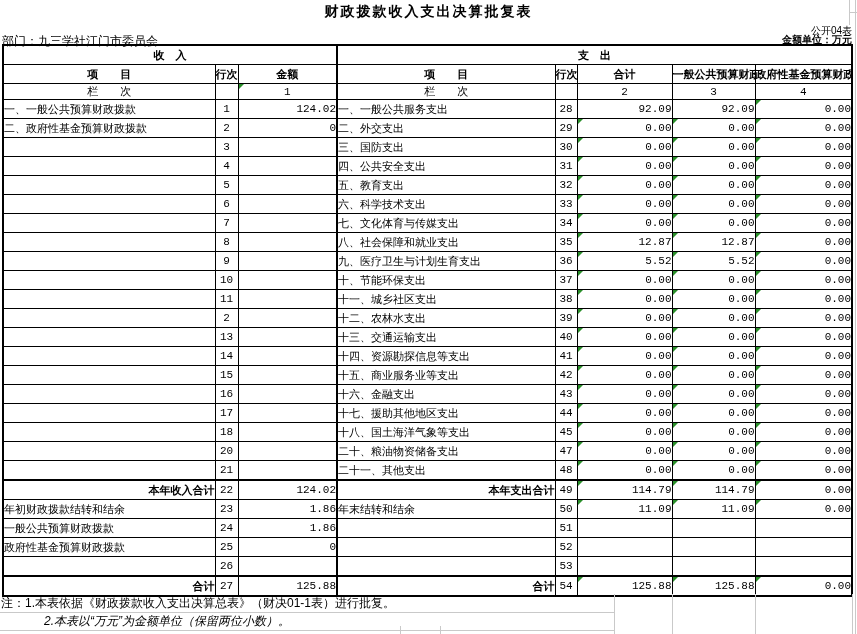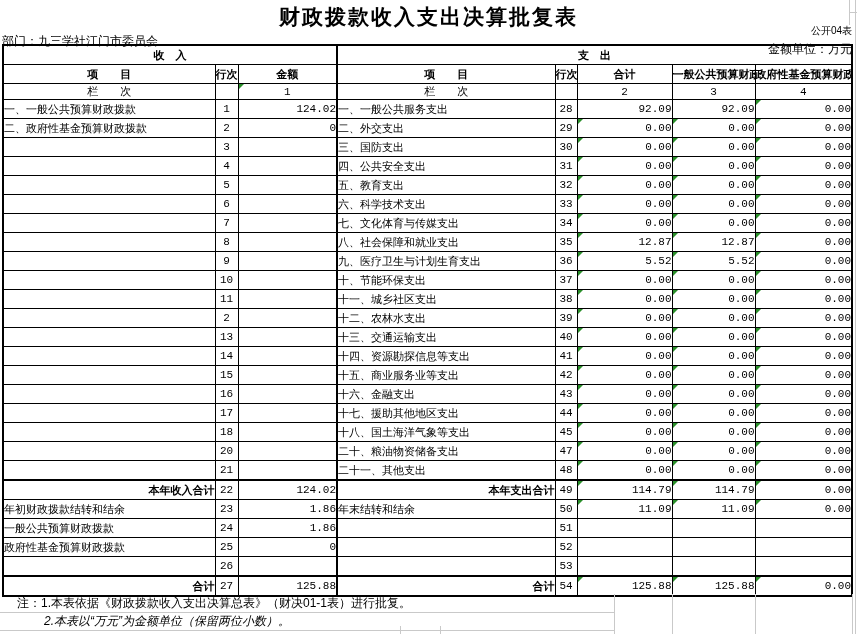--- a/index.html
+++ b/index.html
@@ -3,25 +3,25 @@
 <meta charset="utf-8">
 <style>
   html,body{margin:0;padding:0;}
   body{
     width:857px;height:634px;position:relative;overflow:hidden;
     background:#fff;color:#000;
     font-family:"Liberation Sans","DejaVu Sans",sans-serif;
   }
   .title{
     position:absolute;top:3px;left:0;width:857px;text-align:center;
-    font-size:21px;font-weight:bold;letter-spacing:2px;
+    font-size:14px;font-weight:bold;letter-spacing:2px;
   }
   .sheetno{position:absolute;top:24px;right:5px;font-size:10px;}
   .dept{position:absolute;top:33px;left:2px;font-size:12px;}
-  .unit{position:absolute;top:41px;right:5px;font-size:12px;font-weight:normal;}
+  .unit{position:absolute;top:33px;right:5px;font-size:10px;font-weight:bold;}
 
   table.sheet{
     position:absolute;top:44px;left:2px;width:851px;
     border-collapse:collapse;table-layout:fixed;
     border:2px solid #000;
   }
   table.sheet td{
     border:1px solid #000;padding:0;margin:0;overflow:hidden;
     white-space:nowrap;font-size:11px;height:18px;position:relative;
     vertical-align:middle;
@@ -41,21 +41,21 @@
   .divr{border-right:2px solid #000 !important;}
   tr.tt td{border-top:2px solid #000;}
   .sum{text-align:right;font-weight:bold;font-size:12px;padding-left:0;}
   .big{font-size:13px;}
   .ind{padding-left:16px;}
   .m::before,.ml::before{
     content:"";position:absolute;top:0;left:0;width:0;height:0;
     border-top:5px solid #2a8f2a;border-right:5px solid transparent;
   }
   .ml::before{left:-6px;}
-  .note1{position:absolute;top:595px;left:1px;font-size:12px;margin-left:16px;}
+  .note1{position:absolute;top:595px;left:1px;font-size:12px;}
   .note2{position:absolute;top:613px;left:44px;font-size:12px;font-style:italic;}
   .gl{position:absolute;background:#c9c9c9;}
 </style>
 </head>
 <body>
 
 <div class="title">财政拨款收入支出决算批复表</div>
 <div class="sheetno">公开04表</div>
 <div class="dept">部门：九三学社江门市委员会</div>
 <div class="unit">金额单位：万元</div>

